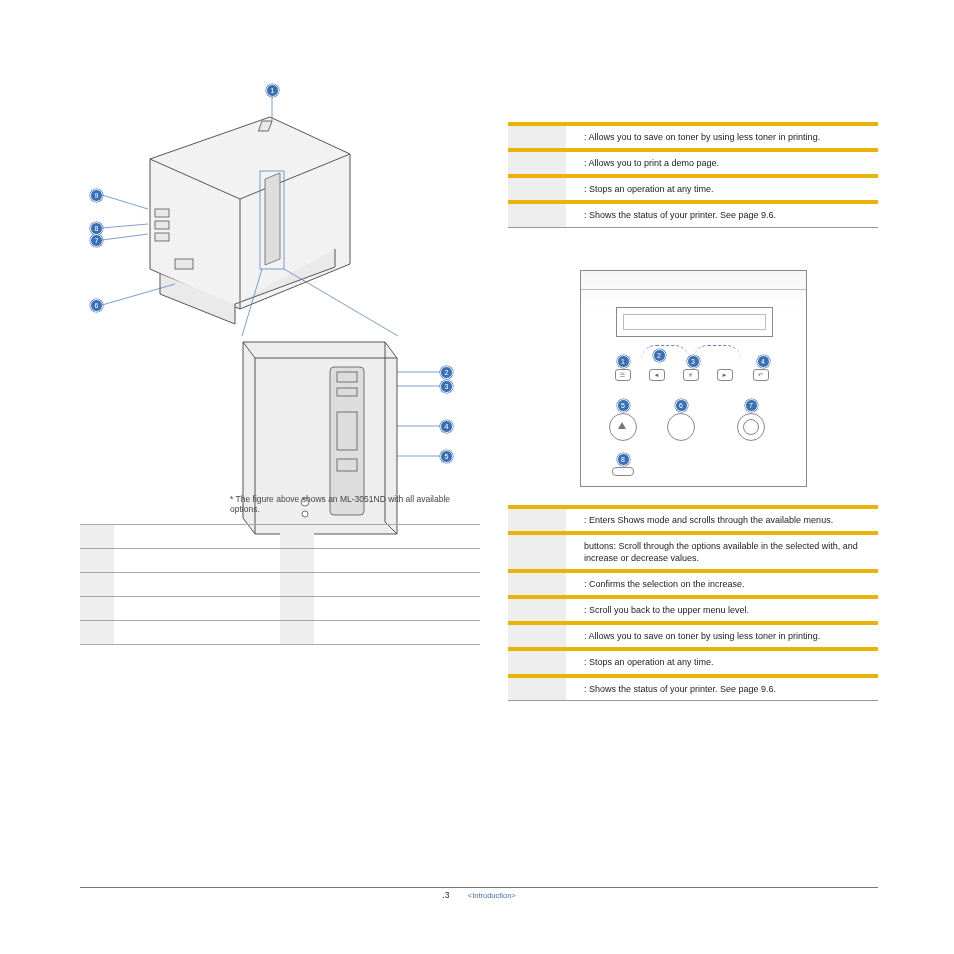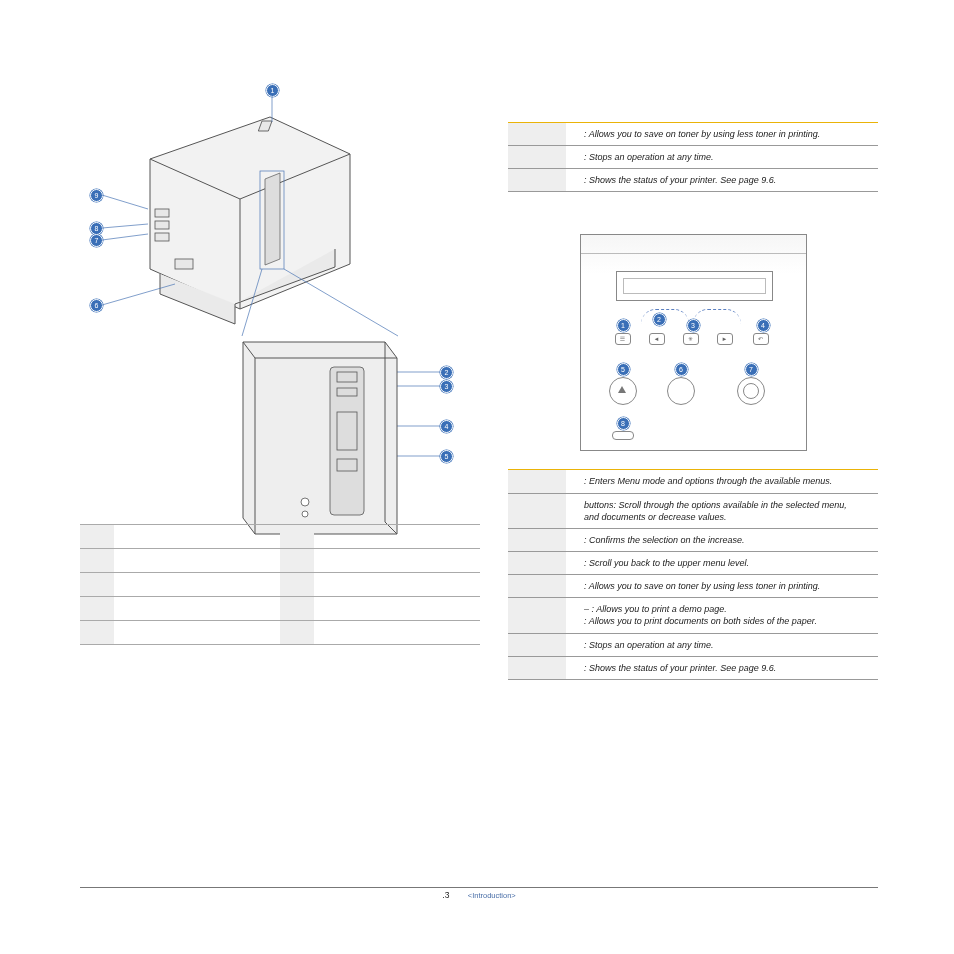--- a/index.html
+++ b/index.html
@@ -121,26 +121,25 @@
   .tri { position:absolute; width:0;height:0;
     border-left:4px solid transparent;border-right:4px solid transparent;
     border-bottom:7px solid #777; }
 
   .desc-table {
     width: 100%;
     border-collapse: collapse;
     font-size: 9px;
   }
   .desc-table td {
-    border-top: 1px solid #eab308;
+    border-top: 4px solid #eab308;
     border-bottom: 1px solid #999;
     padding: 5px 18px;
     vertical-align: top;
     line-height: 1.35;
-    font-style: italic;
   }
   .desc-table td.num {
     width: 22px;
     background: #eee;
     text-align: center;
   }
 
   .section-gap { height: 42px; }
 
   .panel-box2 {
@@ -282,20 +281,21 @@
             <circle cx="70" cy="180" r="3" fill="#fff"></circle>
           </g>
         </svg>
       </div>
 
       <span class="callout-dot printer-dot" style="left:360px; top:292px">2</span>
       <span class="callout-dot printer-dot" style="left:360px; top:306px">3</span>
       <span class="callout-dot printer-dot" style="left:360px; top:346px">4</span>
       <span class="callout-dot printer-dot" style="left:360px; top:376px">5</span>
 
+      <div class="caption">The figure above shows an ML-3051ND with all available options.</div>
     </div>
 
     <table class="parts-table">
       <tbody>
           <tr>
             <td class="num"></td>
             <td class="txt"></td>
             <td class="num"></td>
             <td class="txt"></td>
           </tr>
@@ -328,20 +328,24 @@
   </div>
 
   <div class="col right-col">
 
 
     <table class="desc-table">
       <tbody>
           <tr>
             <td class="num"></td>
             <td>: Allows you to save on toner by using less toner in printing.</td>
+          </tr>
+      <tr>
+            <td class="num"></td>
+            <td>: Allows you to print a demo page.</td>
           </tr>
       <tr>
             <td class="num"></td>
             <td>: Stops an operation at any time.</td>
           </tr>
       <tr>
             <td class="num"></td>
             <td>: Shows the status of your printer. See page 9.6.</td>
           </tr>
     </tbody>
@@ -376,42 +380,37 @@
         </span>
       <span class="big-circle" style="left:86px; top:142px"></span>
       <span class="big-circle inner" style="left:156px; top:142px"></span>
       <span class="pill" style="left:31px; top:196px"></span>
     </div>
 
     <table class="desc-table">
       <tbody>
           <tr>
             <td class="num"></td>
-            <td>: Enters Menu mode and options through the available menus.</td>
-          </tr>
-      <tr>
-            <td class="num"></td>
-            <td>buttons: Scroll through the options available in the selected menu, and documents or decrease values.</td>
+            <td>: Enters Shows mode and scrolls through the available menus.</td>
+          </tr>
+      <tr>
+            <td class="num"></td>
+            <td>buttons: Scroll through the options available in the selected with, and increase or decrease values.</td>
           </tr>
       <tr>
             <td class="num"></td>
             <td>: Confirms the selection on the increase.</td>
           </tr>
       <tr>
             <td class="num"></td>
             <td>: Scroll you back to the upper menu level.</td>
           </tr>
       <tr>
             <td class="num"></td>
             <td>: Allows you to save on toner by using less toner in printing.</td>
-          </tr>
-      <tr>
-            <td class="num"></td>
-            <td style="white-space:pre-line">–       : Allows you to print a demo page.
-                 : Allows you to print documents on both sides of the paper.</td>
           </tr>
       <tr>
             <td class="num"></td>
             <td>: Stops an operation at any time.</td>
           </tr>
       <tr>
             <td class="num"></td>
             <td>: Shows the status of your printer. See page 9.6.</td>
           </tr>
     </tbody>

